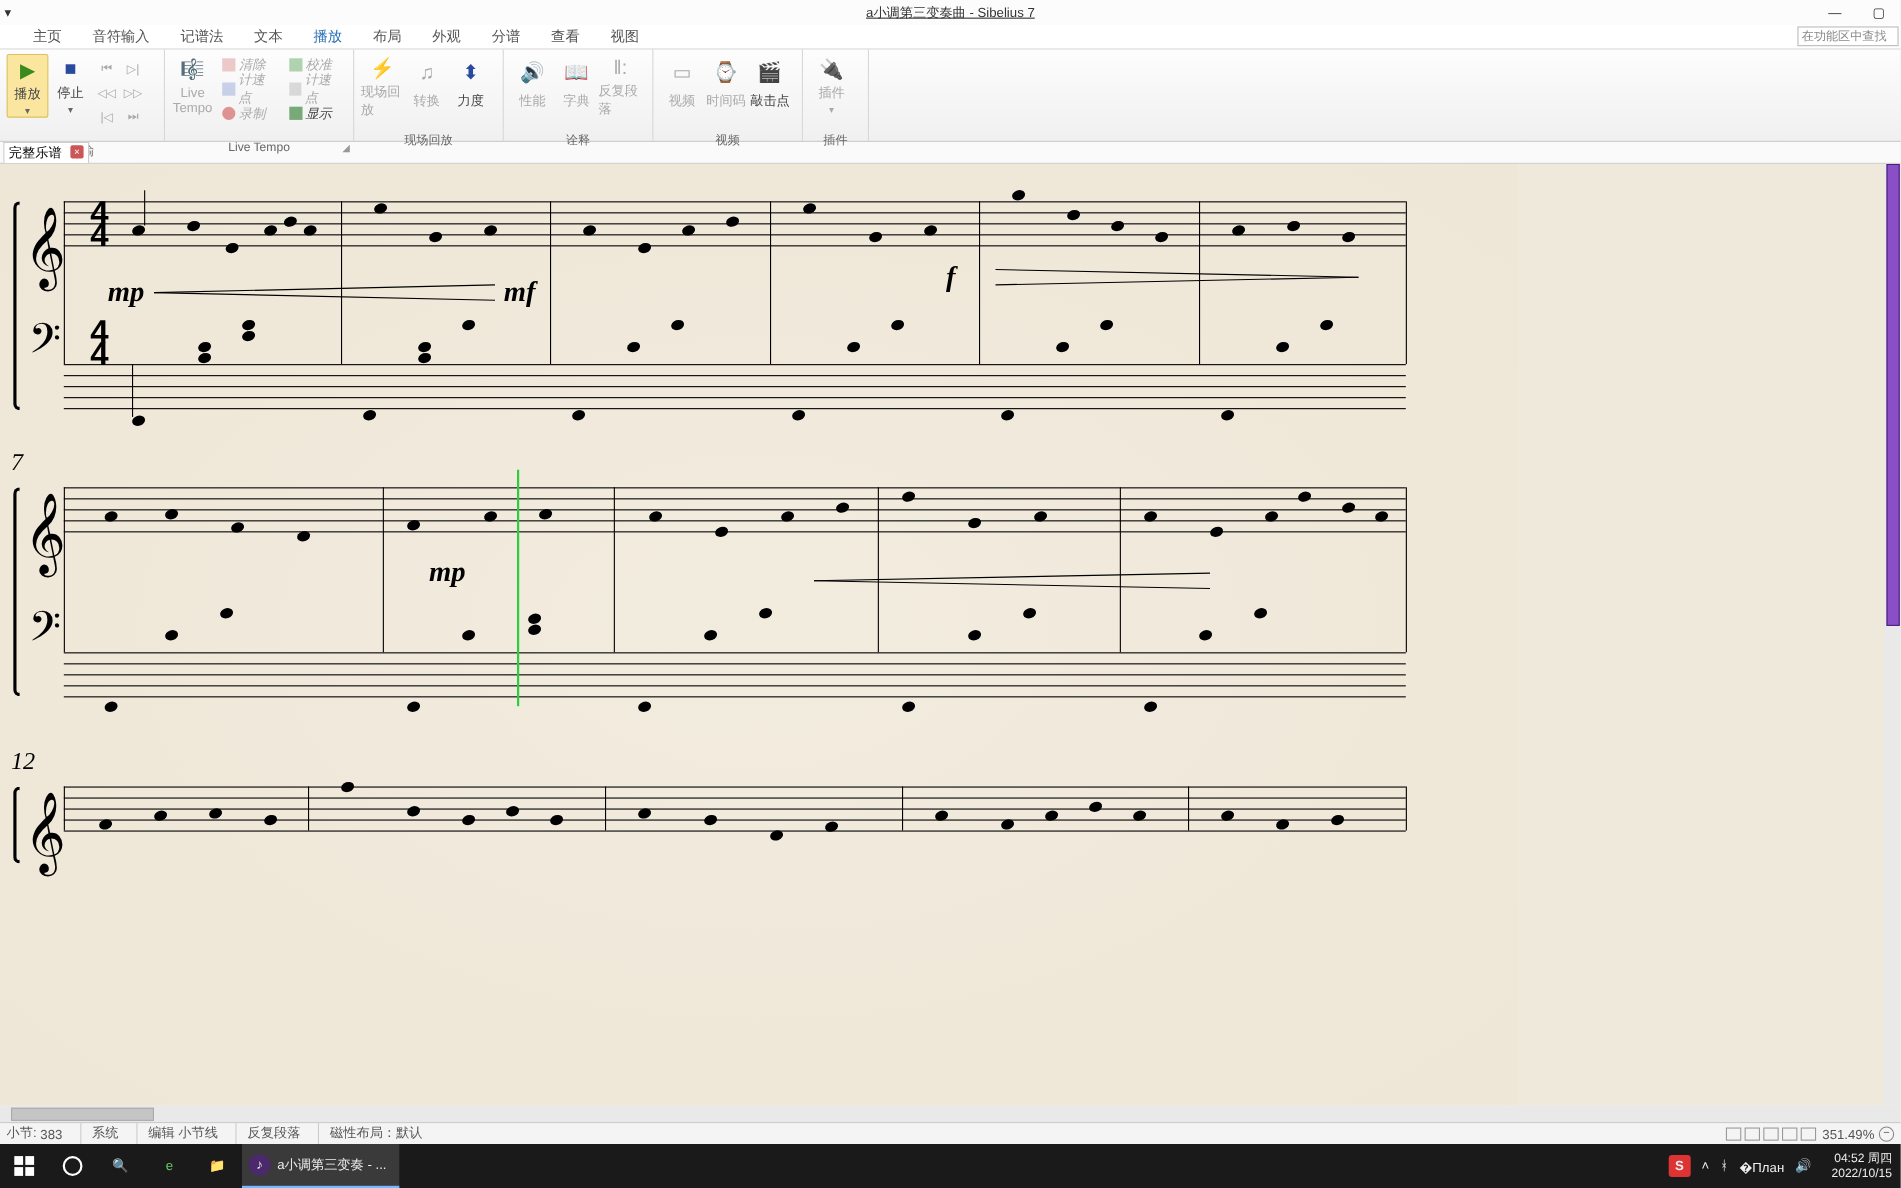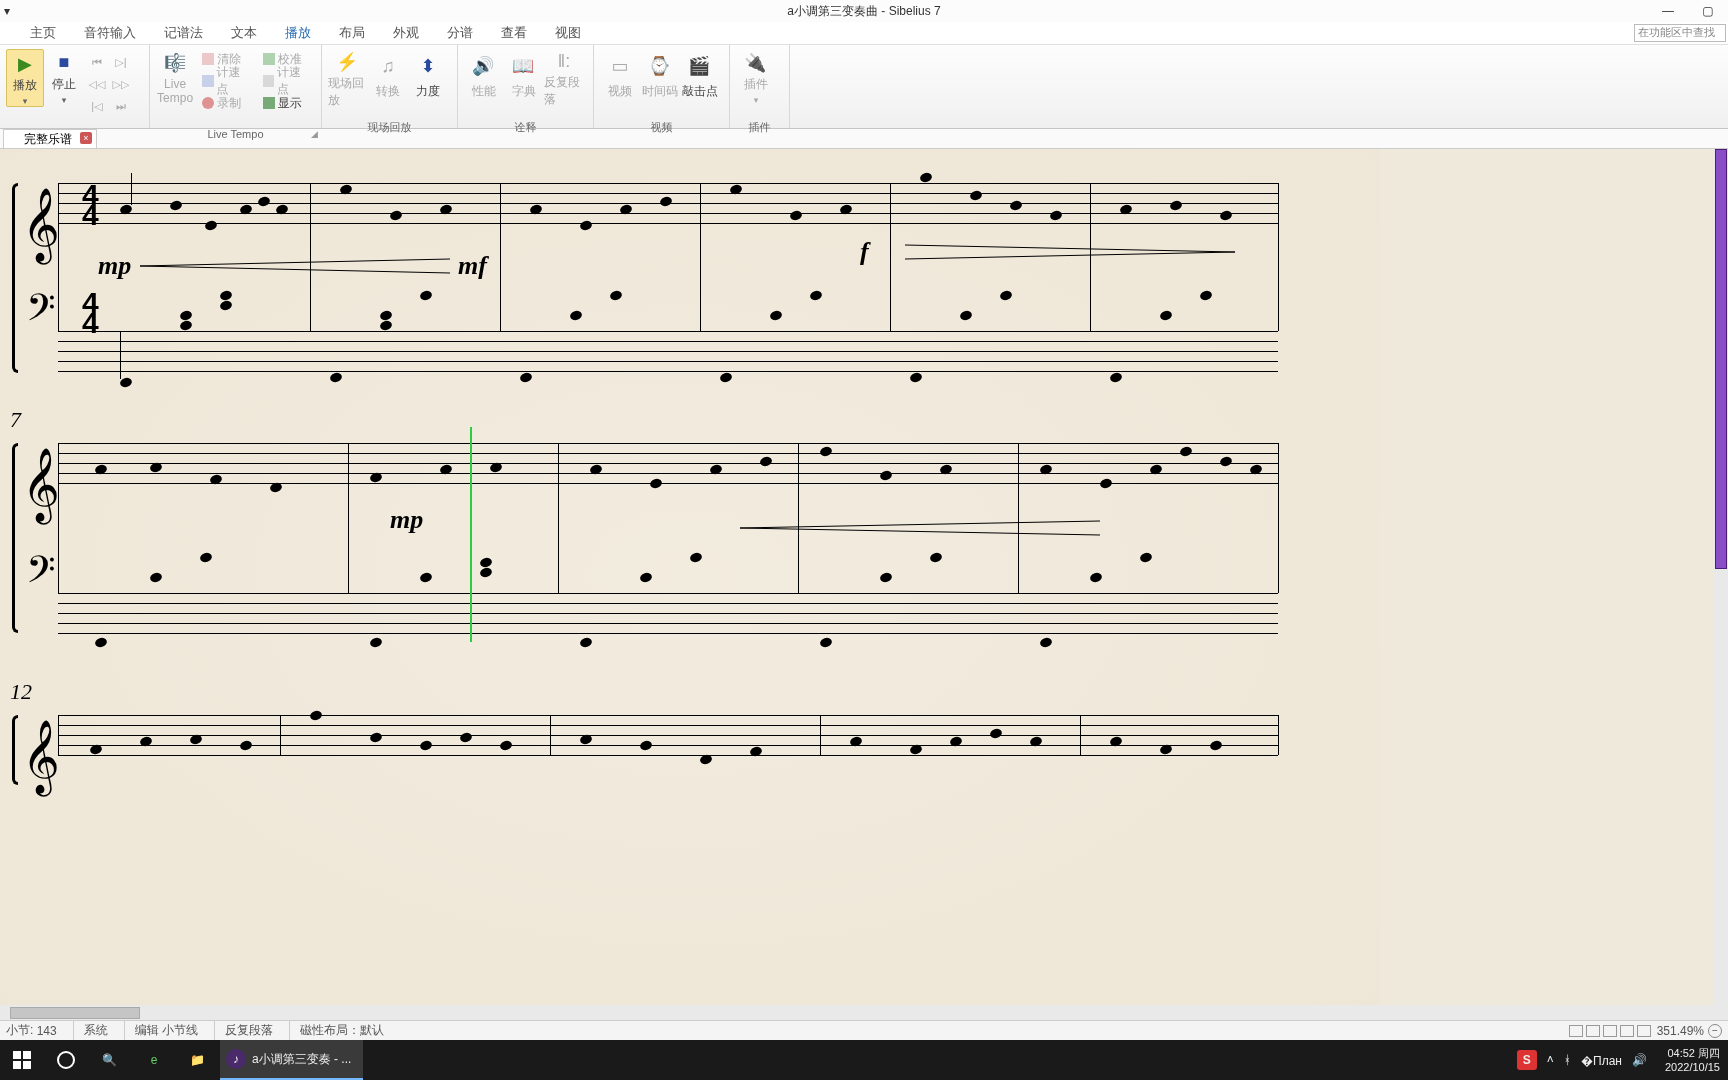--- a/index.html
+++ b/index.html
@@ -1,21 +1,21 @@
 <!DOCTYPE html>
 <html><head>
 <meta charset="utf-8">
 <style>
 * { margin: 0; padding: 0; box-sizing: border-box; font-family: "Microsoft YaHei", "Segoe UI", sans-serif; }
 body { width: 1728px; height: 1080px; overflow: hidden; background: #f0f0f0; display: flex; flex-direction: column; user-select: none; }
 
 
 .titlebar { height: 22px; background: #fcfcfc; display: flex; align-items: center; position: relative; font-size: 12px; color: #333; }
 .titlebar .qa { margin-left: 4px; }
-.titlebar .title { position: absolute; left: 50%; transform: translateX(-50%); }
+.titlebar .title { position: absolute; left: 50%; transform: translateX(-50%); text-decoration: underline; }
 .titlebar .winbtns { margin-left: auto; display: flex; }
 .titlebar .winbtns div { width: 40px; text-align: center; }
 
 
 .tab-row { height: 22px; background: #fff; display: flex; align-items: center; padding-left: 16px; font-size: 13px; color: #333; }
 .tab-row .tab { padding: 0 14px; color: #555; line-height: 22px; cursor: pointer; }
 .tab-row .tab.active { color: #2a6eb4; }
 .tab-row .spacer { flex: 1; }
 .tab-row .search { width: 92px; border: 1px solid #bbb; height: 18px; font-size: 11px; color: #888; padding-left: 3px; margin-right: 2px; background:#fff;}
 
@@ -25,26 +25,26 @@
 .group .body { flex: 1; display: flex; align-items: flex-start; padding: 4px 6px 0 6px; }
 .group .label { height: 18px; font-size: 11px; color: #666; text-align: center; position: relative; margin-top: 15px; }
 .group .label .launcher { position: absolute; right: 3px; top: 1px; font-size: 9px;color:#999;}
 .bigbtn { width: 40px; height: 56px; display: flex; flex-direction: column; align-items: center; justify-content: flex-start; padding-top: 2px; font-size: 12px; color:#444; gap:2px;}
 .bigbtn.sel { background: #fbe6a0; border:1px solid #d9c15f; border-radius:2px; width:38px; height:58px;}
 .bigbtn .ic { height: 30px; display:flex; align-items:center; justify-content:center; font-size:18px;}
 .bigbtn.disabled, .minibtn.disabled, .medbtn.disabled { color:#aaa; }
 .minigrid { display: grid; grid-template-columns: repeat(2, 18px); grid-auto-rows: 18px; gap: 4px 6px; margin-left:4px;}
 .minibtn { width:18px; height:18px; display:flex;align-items:center;justify-content:center;font-size:11px;color:#888;}
 .medcol { display:flex;flex-direction:column; gap:2px; font-size:12px; color:#444; margin-left:4px;}
-.medbtn { display:flex; align-items:center; gap:3px; height:20px; padding:0 4px; }
+.medbtn { display:flex; align-items:center; gap:3px; height:20px; padding:0 4px;font-style:italic; }
 .medbtn .sq { width:12px;height:12px; }
 .medbtn.disabled .sq { opacity:.5;}
 
 .doctabs { height: 20px; background: #fafafa; border-bottom:1px solid #ccc; display:flex; align-items:center; font-size:12px;}
-.doctab { padding:0 24px 0 20px; height:19px; line-height:19px; border:1px solid #ccc; border-bottom:none; background:#fff; position:relative; margin-left:3px;}
+.doctab { padding:0 24px 0 4px; height:19px; line-height:19px; border:1px solid #ccc; border-bottom:none; background:#fff; position:relative; margin-left:3px;}
 .doctab .x { position:absolute; right:4px; top:2px; width:12px;height:12px;background:#c55; color:#fff; font-size:9px; line-height:12px; text-align:center; border-radius:2px;}
 
 .score { flex:1; background:#efe9dc; overflow: hidden; position:relative; }
 .paper { position:absolute; left:0; top:0; width:1380px; height:100%; background: radial-gradient(#f2ecdf,#eee6d6); }
 .system { position:absolute; left:10px; }
 .staff { position:relative; height:40px; }
 .staff .line { position:absolute; left:48px; right:12px; height:1px; background:#000; }
 .bracket { position:absolute; left:2px; width:6px; border-left:3px solid #000; border-top:3px solid #000; border-bottom:3px solid #000; border-radius: 8px 0 0 8px;}
 .clef-g { position:absolute; font-family: serif; font-size:64px; line-height:0;}
 .clef-f { position:absolute; font-family: serif; font-size:46px; line-height:0;}
@@ -455,21 +455,21 @@
   <div class="vscroll">
       <div class="thumb"></div>
     </div>
 </div>
 
 <div class="hscroll">
     <div class="thumb"></div>
   </div>
 
 <div class="statusbar">
-  <div class="seg"><span>小节:</span>&nbsp;<span>143</span></div>
+  <div class="seg"><span>小节:</span>&nbsp;<span>383</span></div>
   <div class="seg">系统</div>
   <div class="seg">编辑 小节线</div>
   <div class="seg">反复段落</div>
   <div class="seg">
       <span>磁性布局：</span>
       <span>默认</span>
     </div>
   <div class="spacer"></div>
   <div class="vicons">
       <span></span>

